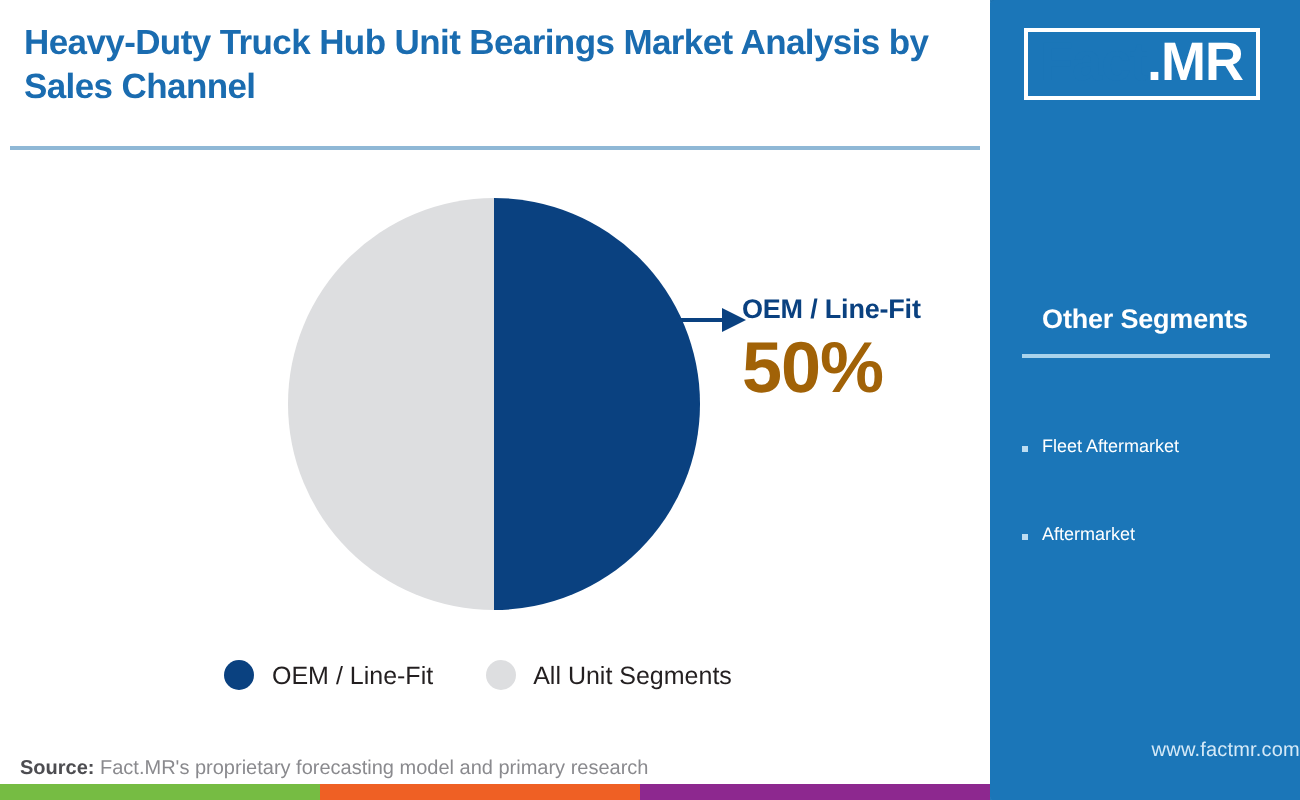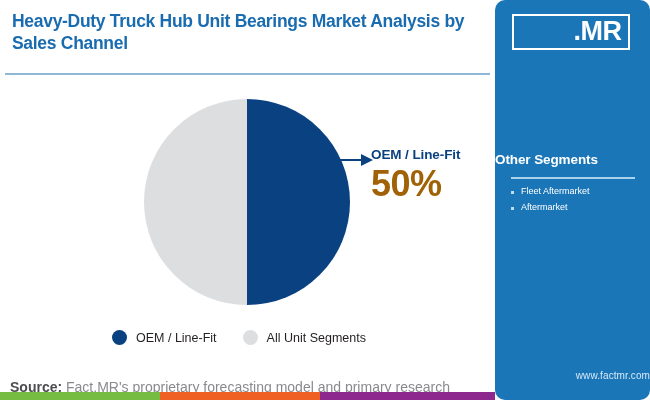--- a/index.html
+++ b/index.html
@@ -115,21 +115,21 @@
     font-size: 12.5px;
     color: #231f20;
     white-space: nowrap;
   }
 
   
   .source-line {
     position: absolute;
     left: 10px;
     top: 379px;
-    font-size: 14px;
+    font-size: 10px;
     color: #8a8a8e;
     white-space: nowrap;
   }
   .source-line b {
     color: #4d4d51;
   }
 
   
   .footer-bar {
     position: absolute;
@@ -147,21 +147,20 @@
   .right-panel {
     position: absolute;
     left: 495px; top: 0;
     width: 155px; height: 400px;
     background: #1b76b8;
     background-image:
       linear-gradient(117deg, rgba(255,255,255,0.045) 0 1px, transparent 1px 40px),
       linear-gradient(62deg, rgba(255,255,255,0.035) 0 1px, transparent 1px 55px),
       linear-gradient(160deg, rgba(0,0,0,0.035) 0 1px, transparent 1px 70px);
     overflow: hidden;
-    border-radius: 10px;
   }
 
   .logo-box {
     position: absolute;
     left: 17px;
     top: 14px;
     padding: 2px 6px 3px 6px;
     border: 2px solid #ffffff;
     display: inline-flex;
     align-items: baseline;
@@ -178,20 +177,21 @@
     font-weight: bold;
     color: #ffffff;
     letter-spacing: -0.5px;
   }
 
   .segments-title {
     position: absolute;
     left: 0;
     top: 152px;
     width: 155px;
+    text-align: center;
     font-size: 13.5px;
     font-weight: bold;
     color: #ffffff;
     letter-spacing: -0.1px;
   }
   .segments-rule {
     position: absolute;
     left: 16px;
     top: 177px;
     width: 124px;
@@ -202,20 +202,21 @@
     position: absolute;
     left: 16px;
     top: 185px;
     width: 135px;
   }
   .segment-item {
     display: flex;
     align-items: flex-start;
     gap: 7px;
     margin-bottom: 4px;
+    margin-top: 32px;
   }
   .segment-bullet {
     width: 3px;
     height: 3px;
     background: #bcdcf1;
     margin-top: 6px;
     flex: 0 0 auto;
   }
   .segment-label {
     font-size: 9px;

